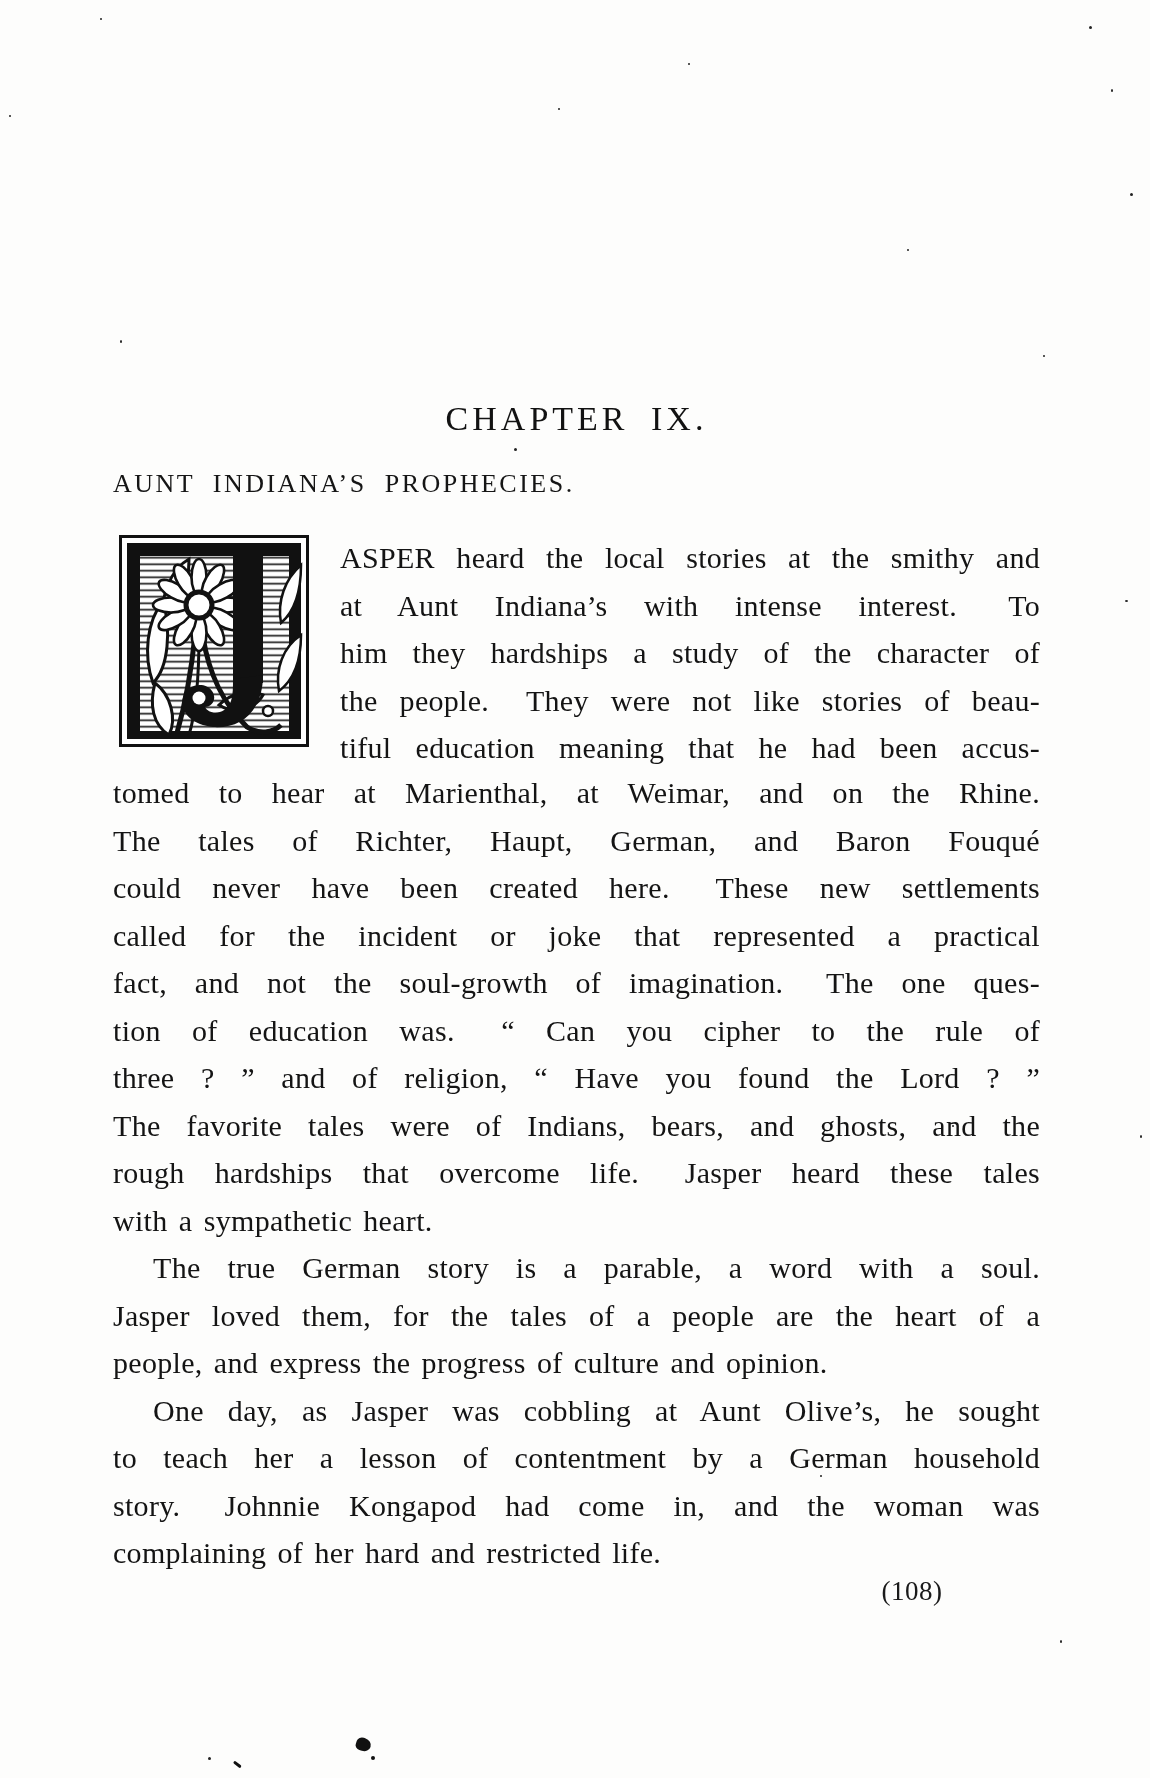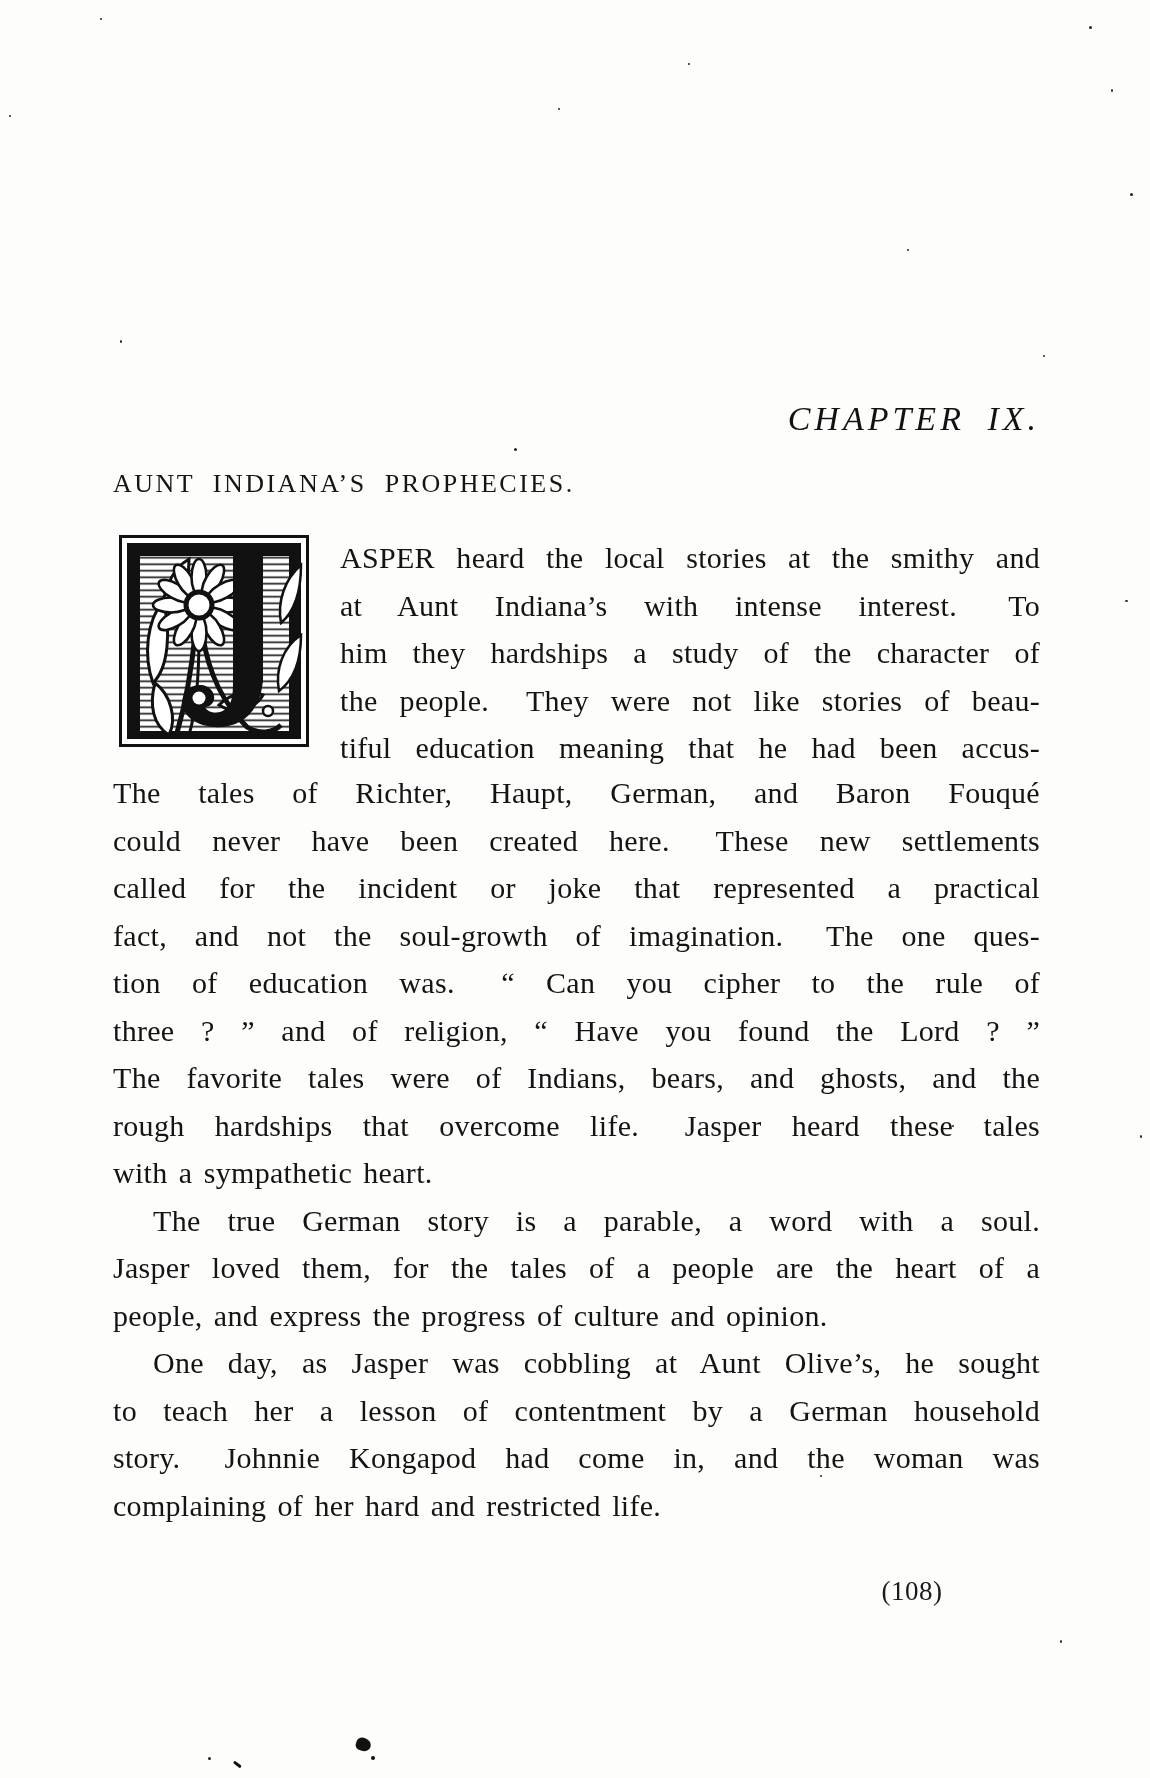--- a/index.html
+++ b/index.html
@@ -8,22 +8,22 @@
     width:1150px;height:1778px;
     margin:0 auto;
     background:#fdfdfc;
     color:#141414;
     font-family:"Liberation Serif","DejaVu Serif",serif;
     overflow:hidden;
   }
   
   #chapter-title{
     position:absolute;top:398px;left:113px;width:927px;
-    text-align:right;font-size:34px;line-height:42px;
-    letter-spacing:4px;word-spacing:10px;color:#121212;font-style:italic;
+    text-align:center;font-size:34px;line-height:42px;
+    letter-spacing:4px;word-spacing:10px;color:#121212;
   }
   #section-title{
     position:absolute;top:468px;left:113px;width:927px;
     font-size:26px;line-height:32px;
     letter-spacing:2.5px;word-spacing:9px;color:#151515;
   }
   
   #dropcap{
     position:absolute;top:535px;left:118px;width:192px;height:212px;
   }
@@ -118,20 +118,21 @@
 
   <div id="wrapped-block">
     <div class="bline j">ASPER heard the local stories at the smithy and</div>
     <div class="bline j">at Aunt Indiana’s with intense interest.  To</div>
     <div class="bline j">him they hardships a study of the character of</div>
     <div class="bline j">the people.  They were not like stories of beau-</div>
     <div class="bline j">tiful education meaning that he had been accus-</div>
   </div>
 
   <div id="full-block">
+    <div class="bline j">tomed to hear at Marienthal, at Weimar, and on the Rhine.</div>
     <div class="bline j">The tales of Richter, Haupt, German, and Baron Fouqué</div>
     <div class="bline j">could never have been created here.  These new settlements</div>
     <div class="bline j">called for the incident or joke that represented a practical</div>
     <div class="bline j">fact, and not the soul-growth of imagination.  The one ques-</div>
     <div class="bline j">tion of education was.  “ Can you cipher to the rule of</div>
     <div class="bline j">three ? ” and of religion, “ Have you found the Lord ? ”</div>
     <div class="bline j">The favorite tales were of Indians, bears, and ghosts, and the</div>
     <div class="bline j">rough hardships that overcome life.  Jasper heard these tales</div>
     <div class="bline l">with a sympathetic heart.</div>
     <div class="bline j indent">The true German story is a parable, a word with a soul.</div>

